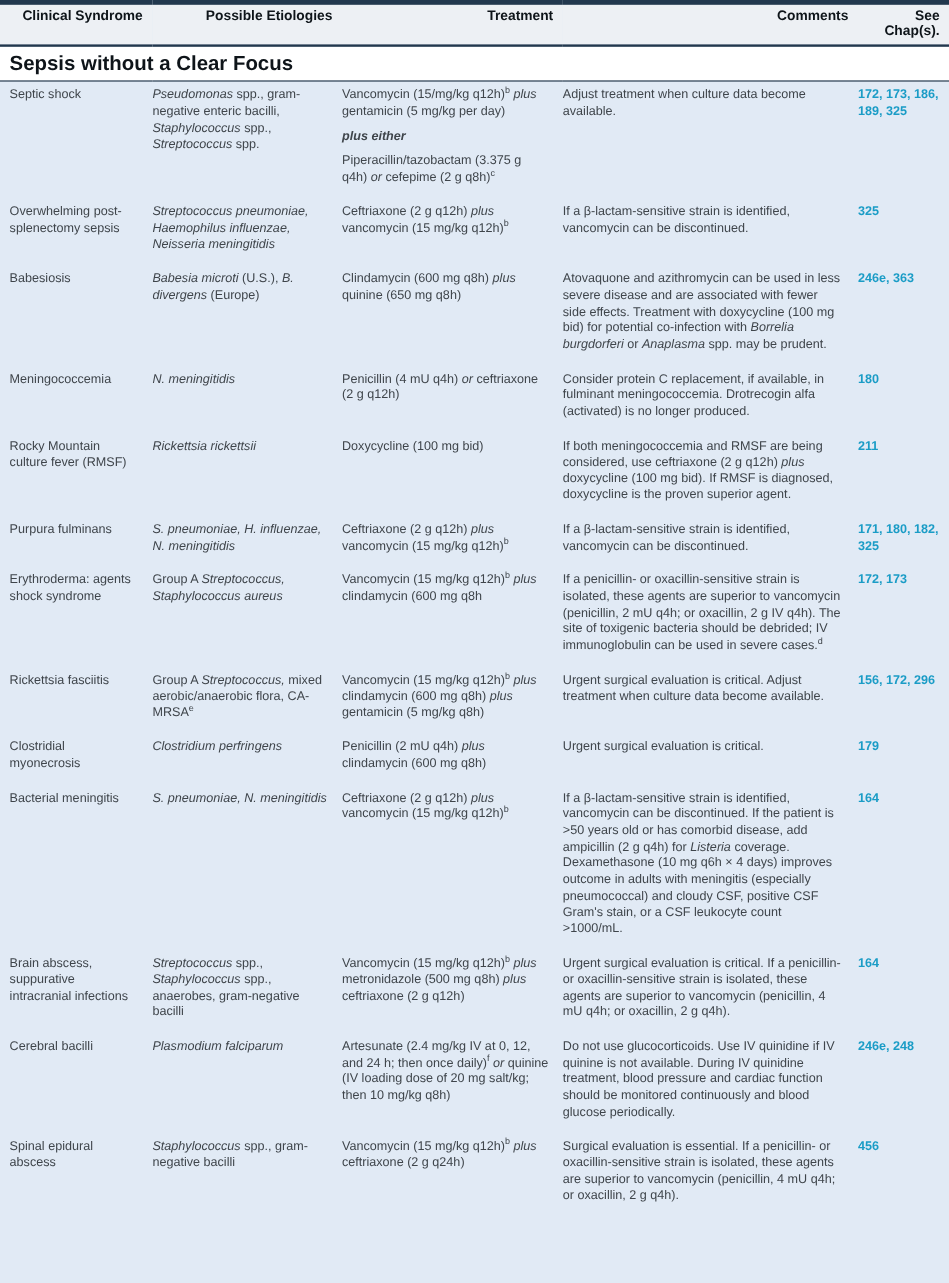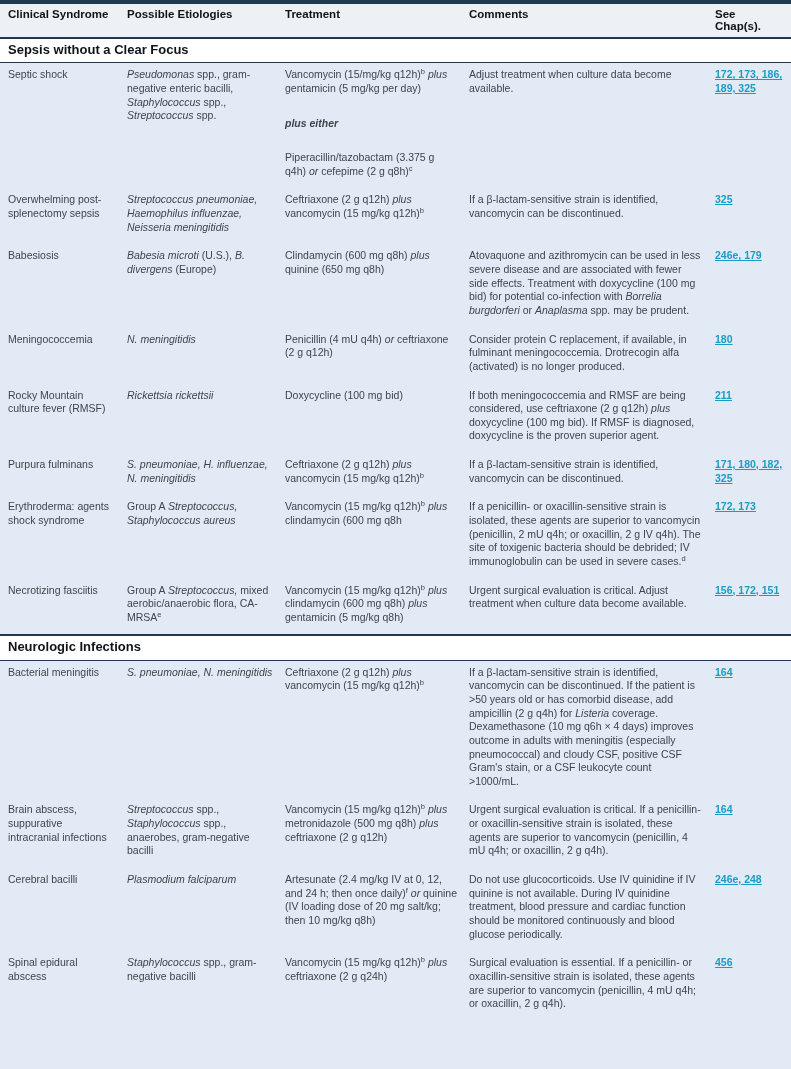--- a/index.html
+++ b/index.html
@@ -32,59 +32,58 @@
   col.c1{width:127px;}
   col.c2{width:158px;}
   col.c3{width:184px;}
   col.c4{width:246px;}
   col.c5{width:76px;}
   thead tr{
     background:var(--header-row-bg);
     border-top:4px solid var(--rule-color);
   }
   th{
-    text-align:left;
+    text-align:right;
     font-size:11.5px;
     font-weight:bold;
     color:var(--heading-color);
     padding:4px 8px 5px 0;
     vertical-align:top;
   }
   th:first-child{padding-left:8px;}
   td{
     vertical-align:top;
     font-size:10.5px;
     line-height:1.3;
     color:var(--text-color);
     padding:5px 12px 10px 0;
   }
   tr.data-row{background:var(--body-row-bg);padding-left:21px;}
   tr.data-row td:first-child{padding-left:8px;}
   tr.section-row td{
     background:var(--section-row-bg);
     font-weight:bold;
-    font-size:13px;
+    font-size:17px;
     color:var(--heading-color);
     border-top:2px solid var(--rule-color);
     border-bottom:1.5px solid var(--rule-color);
     padding:3px 8px 4px 8px;
     line-height:1.25;
   }
   td.chap{
     color:var(--chapter-link-color);
     font-weight:bold;
     padding-right:4px;
-    text-decoration:underline;
   }
   sup{
     font-size:7.5px;
     line-height:0;
     vertical-align:super;
   }
-  .tline{margin-top:21px;}
+  .tline{margin-top:7px;}
 </style>
 </head>
 <body>
 
 <div class="page">
   <table>
     <colgroup>
       <col class="c1">
         <col class="c2">
         <col class="c3">
@@ -116,21 +115,21 @@
           <td><i>Streptococcus pneumoniae, Haemophilus influenzae, Neisseria meningitidis</i></td>
           <td>Ceftriaxone (2 g q12h) <i>plus</i> vancomycin (15 mg/kg q12h)<sup>b</sup></td>
           <td>If a β-lactam-sensitive strain is identified, vancomycin can be discontinued.</td>
           <td class="chap">325</td>
         </tr>
         <tr class="data-row">
           <td>Babesiosis</td>
           <td><i>Babesia microti</i> (U.S.), <i>B. divergens</i> (Europe)</td>
           <td>Clindamycin (600 mg q8h) <i>plus</i> quinine (650 mg q8h)</td>
           <td>Atovaquone and azithromycin can be used in less severe disease and are associated with fewer side effects. Treatment with doxycycline (100 mg bid) for potential co-infection with <i>Borrelia burgdorferi</i> or <i>Anaplasma</i> spp. may be prudent.</td>
-          <td class="chap">246e, 179</td>
+          <td class="chap">246e, 363</td>
         </tr>
         <tr class="data-row">
           <td>Meningococcemia</td>
           <td><i>N. meningitidis</i></td>
           <td>Penicillin (4 mU q4h) <i>or</i> ceftriaxone (2 g q12h)</td>
           <td>Consider protein C replacement, if available, in fulminant meningococcemia. Drotrecogin alfa (activated) is no longer produced.</td>
           <td class="chap">180</td>
         </tr>
         <tr class="data-row">
           <td>Rocky Mountain culture fever (RMSF)</td>
@@ -147,28 +146,32 @@
           <td class="chap">171, 180, 182, 325</td>
         </tr>
         <tr class="data-row">
           <td>Erythroderma: agents shock syndrome</td>
           <td>Group A <i>Streptococcus, Staphylococcus aureus</i></td>
           <td>Vancomycin (15 mg/kg q12h)<sup>b</sup> <i>plus</i> clindamycin (600 mg q8h</td>
           <td>If a penicillin- or oxacillin-sensitive strain is isolated, these agents are superior to vancomycin (penicillin, 2 mU q4h; or oxacillin, 2 g IV q4h). The site of toxigenic bacteria should be debrided; IV immunoglobulin can be used in severe cases.<sup>d</sup></td>
           <td class="chap">172, 173</td>
         </tr>
         <tr class="data-row">
-          <td>Necrotizing fasciitis</td>
+          <td>Rickettsia fasciitis</td>
           <td>Group A <i>Streptococcus,</i> mixed aerobic/anaerobic flora, CA-MRSA<sup>e</sup></td>
           <td>Vancomycin (15 mg/kg q12h)<sup>b</sup> <i>plus</i> clindamycin (600 mg q8h) <i>plus</i> gentamicin (5 mg/kg q8h)</td>
           <td>Urgent surgical evaluation is critical. Adjust treatment when culture data become available.</td>
-          <td class="chap">156, 172, 151</td>
-        </tr>
-        <tr class="section-row">
-          <td colspan="5">Neurologic Infections</td>
+          <td class="chap">156, 172, 296</td>
+        </tr>
+        <tr class="data-row">
+          <td>Clostridial myonecrosis</td>
+          <td><i>Clostridium perfringens</i></td>
+          <td>Penicillin (2 mU q4h) <i>plus</i> clindamycin (600 mg q8h)</td>
+          <td>Urgent surgical evaluation is critical.</td>
+          <td class="chap">179</td>
         </tr>
         <tr class="data-row">
           <td>Bacterial meningitis</td>
           <td><i>S. pneumoniae, N. meningitidis</i></td>
           <td>Ceftriaxone (2 g q12h) <i>plus</i> vancomycin (15 mg/kg q12h)<sup>b</sup></td>
           <td>If a β-lactam-sensitive strain is identified, vancomycin can be discontinued. If the patient is &gt;50 years old or has comorbid disease, add ampicillin (2 g q4h) for <i>Listeria</i> coverage. Dexamethasone (10 mg q6h × 4 days) improves outcome in adults with meningitis (especially pneumococcal) and cloudy CSF, positive CSF Gram's stain, or a CSF leukocyte count &gt;1000/mL.</td>
           <td class="chap">164</td>
         </tr>
         <tr class="data-row">
           <td>Brain abscess, suppurative intracranial infections</td>

